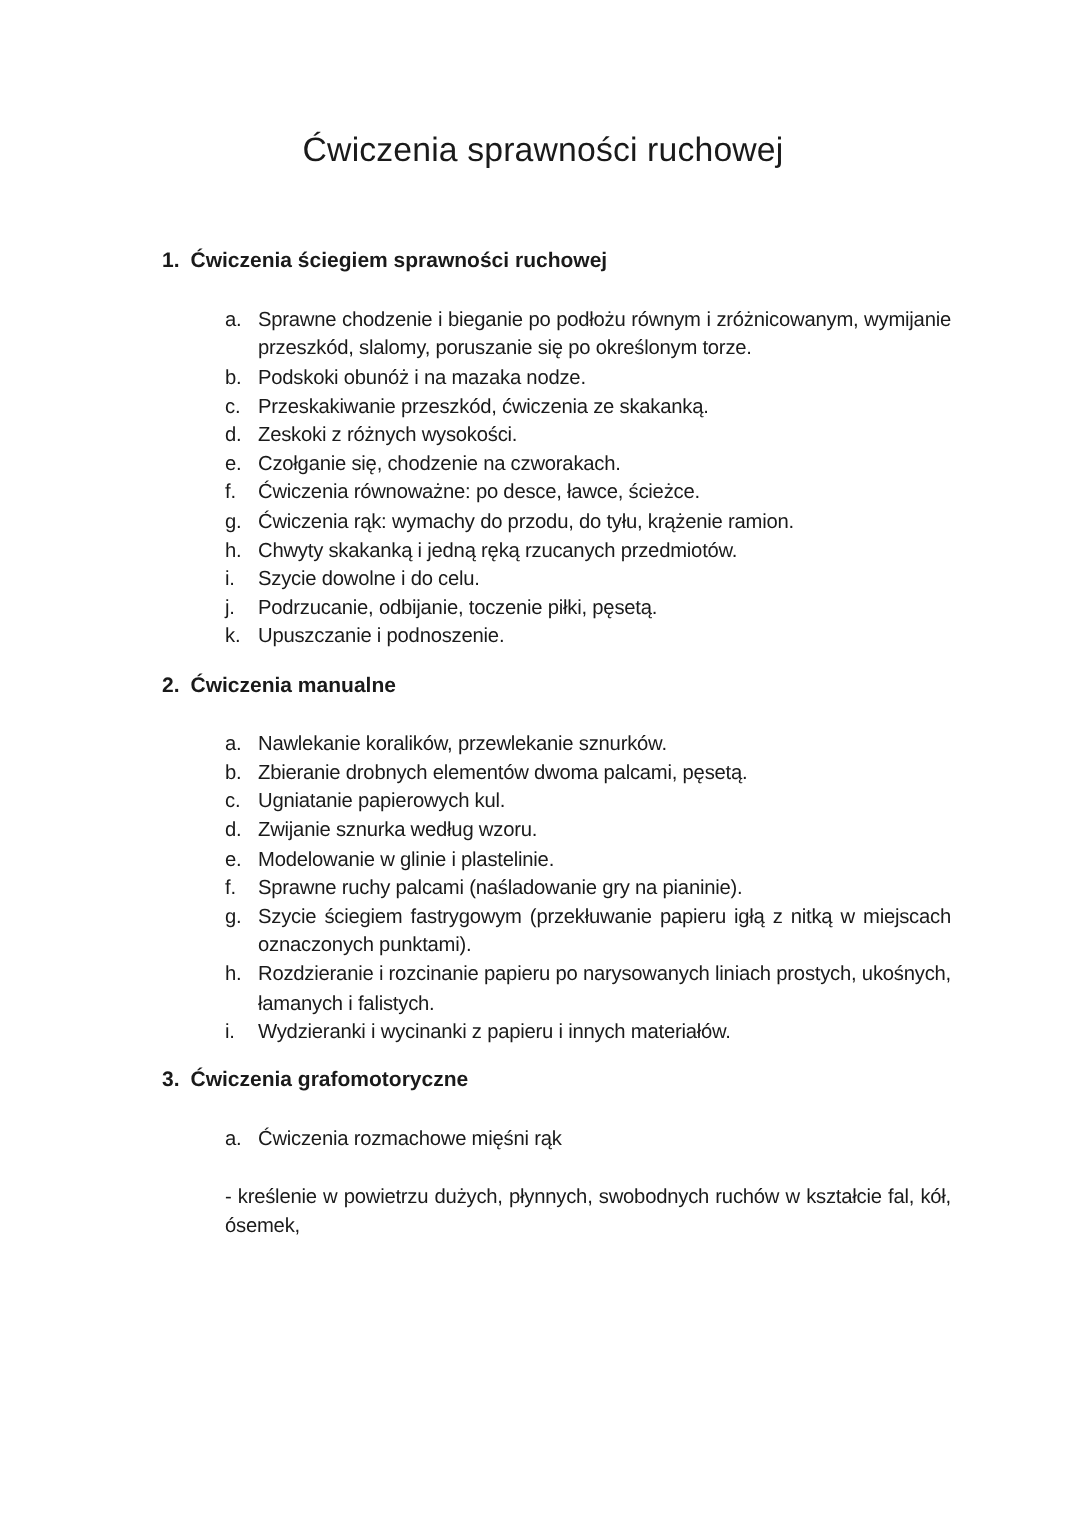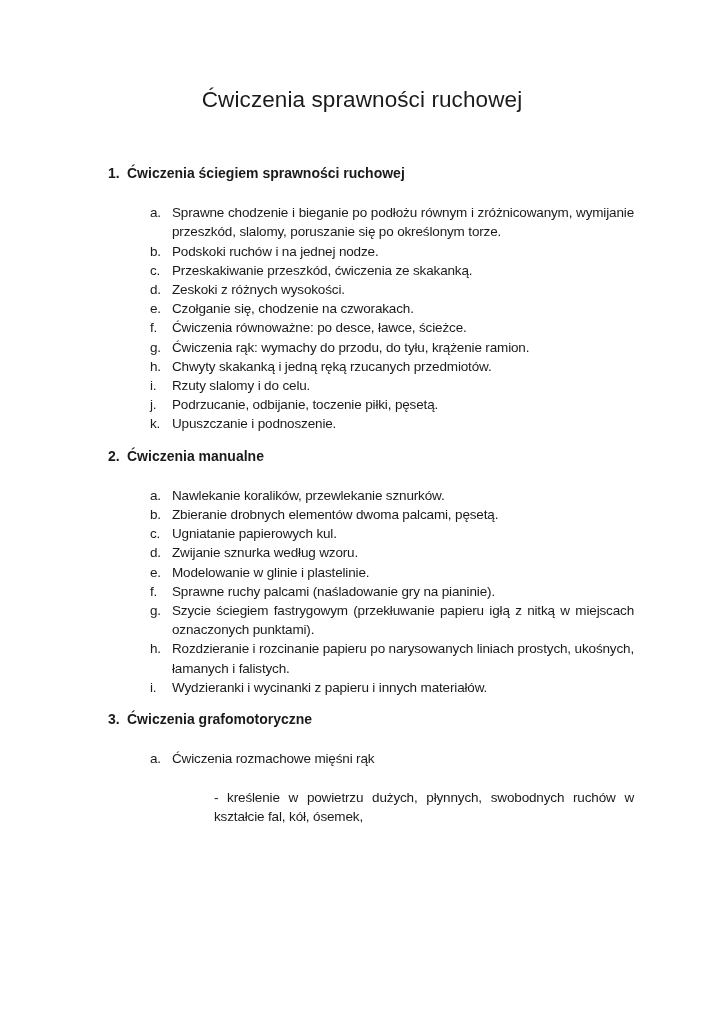--- a/index.html
+++ b/index.html
@@ -39,21 +39,20 @@
   .item-list { margin-left: 42px; }
   .item {
     display: flex;
     font-size: 13.5px;
     line-height: 19.2px;
     letter-spacing: -0.15px;
   }
   .item-letter { width: 22px; flex-shrink: 0; }
   .item-text { flex: 1; text-align: justify; }
   .sub-block {
-    margin-left: 64px;
     margin-top: 19.2px;
     font-size: 13.5px;
     line-height: 19.2px;
     letter-spacing: -0.15px;
   }
   .sub-par { text-align: justify; }
 </style>
 </head>
 <body>
 
@@ -65,21 +64,21 @@
           <div class="sec-num">1.</div>
           <div class="sec-label">Ćwiczenia ściegiem sprawności ruchowej</div>
         </div>
         <div class="item-list">
           <div class="item">
             <div class="item-letter">a.</div>
             <div class="item-text">Sprawne chodzenie i bieganie po podłożu równym i zróżnicowanym, wymijanie przeszkód, slalomy, poruszanie się po określonym torze.</div>
           </div>
           <div class="item">
             <div class="item-letter">b.</div>
-            <div class="item-text">Podskoki ruchów i na jednej nodze.</div>
+            <div class="item-text">Podskoki obunóż i na mazaka nodze.</div>
           </div>
           <div class="item">
             <div class="item-letter">c.</div>
             <div class="item-text">Przeskakiwanie przeszkód, ćwiczenia ze skakanką.</div>
           </div>
           <div class="item">
             <div class="item-letter">d.</div>
             <div class="item-text">Zeskoki z różnych wysokości.</div>
           </div>
           <div class="item">
@@ -93,21 +92,21 @@
           <div class="item">
             <div class="item-letter">g.</div>
             <div class="item-text">Ćwiczenia rąk: wymachy do przodu, do tyłu, krążenie ramion.</div>
           </div>
           <div class="item">
             <div class="item-letter">h.</div>
             <div class="item-text">Chwyty skakanką i jedną ręką rzucanych przedmiotów.</div>
           </div>
           <div class="item">
             <div class="item-letter">i.</div>
-            <div class="item-text">Rzuty slalomy i do celu.</div>
+            <div class="item-text">Szycie dowolne i do celu.</div>
           </div>
           <div class="item">
             <div class="item-letter">j.</div>
             <div class="item-text">Podrzucanie, odbijanie, toczenie piłki, pęsetą.</div>
           </div>
           <div class="item">
             <div class="item-letter">k.</div>
             <div class="item-text">Upuszczanie i podnoszenie.</div>
           </div>
         </div>

